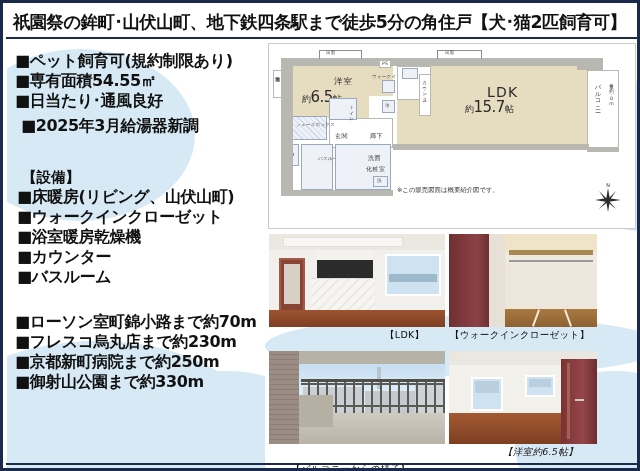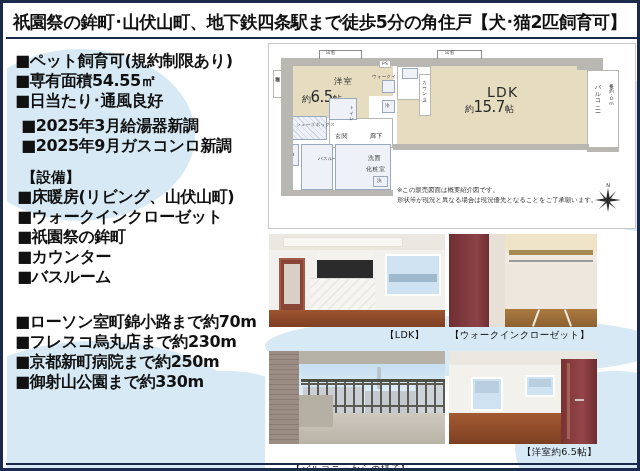--- a/index.html
+++ b/index.html
@@ -131,28 +131,27 @@
     <div class="blob blob-c"></div>
 
     <div class="txt-group g1">
       <div class="line">■ペット飼育可(規約制限あり)</div>
       <div class="line">■専有面積54.55㎡</div>
       <div class="line">■日当たり･通風良好</div>
     </div>
 
     <div class="txt-group g2">
       <div class="line">■2025年3月給湯器新調</div>
-      <div class="line">■2025年9月ガスコンロ新調</div>
     </div>
 
     <div class="txt-group g3">
       <div class="hdr">【設備】</div>
       <div class="line">■床暖房(リビング、山伏山町)</div>
       <div class="line">■ウォークインクローゼット</div>
-      <div class="line">■祇園祭の鉾町</div>
+      <div class="line">■浴室暖房乾燥機</div>
       <div class="line">■カウンター</div>
       <div class="line">■バスルーム</div>
     </div>
 
     <div class="txt-group g4">
       <div class="line">■ローソン室町錦小路まで約70m</div>
       <div class="line">■フレスコ烏丸店まで約230m</div>
       <div class="line">■京都新町病院まで約250m</div>
       <div class="line">■御射山公園まで約330m</div>
     </div>
@@ -235,21 +234,20 @@
         <svg class="compass" viewBox="0 0 30 34">
           <text x="15" y="7" font-size="5" text-anchor="middle" fill="#333">N</text>
           <polygon points="15,8 17,20 15,32 13,20" fill="#2c2c2c"></polygon>
           <polygon points="2,20 14,18 28,20 14,22" fill="#2c2c2c"></polygon>
           <polygon points="6,11 14,19 23,29 13,21" fill="#2c2c2c"></polygon>
           <polygon points="23,11 15,19 6,29 16,21" fill="#2c2c2c"></polygon>
         </svg>
 
         <div class="disclaim">
           <div>※この販売図面は概要紹介図です。</div>
-          <div>形状等が現況と異なる場合は現況優先となることをご了承願います。</div>
         </div>
       </div>
     </div>
 
     <div class="ph" style="left:4px;top:193px;width:176px;height:93px;">
       <div class="fill wallw" style="inset:0;"></div>
       <div class="fill ceil" style="left:0;top:0;width:176px;height:16px;"></div>
       <div class="fill" style="left:14px;top:3px;width:120px;height:10px;background:#f7f6f3;border:1px solid #e3e0da;box-sizing:border-box;"></div>
       <div class="fill" style="left:10px;top:24px;width:26px;height:54px;background:#8a4436;border:2px solid #a05a46;box-sizing:border-box;"></div>
       <div class="fill" style="left:15px;top:30px;width:16px;height:40px;background:#d8cfc6;"></div>
@@ -296,17 +294,17 @@
       <div class="fill ceil" style="left:0;top:0;width:148px;height:14px;background:#eae7e1;"></div>
       <div class="fill win" style="left:22px;top:26px;width:32px;height:34px;"></div>
       <div class="fill" style="left:26px;top:30px;width:24px;height:12px;background:#b9cfdf;"></div>
       <div class="fill win" style="left:76px;top:24px;width:30px;height:22px;"></div>
       <div class="fill" style="left:80px;top:28px;width:22px;height:8px;background:#b9cfdf;"></div>
       <div class="fill door-m" style="left:112px;top:8px;width:36px;height:85px;background:linear-gradient(90deg,#7b3233,#95464a 60%,#6d2c2e);"></div>
       <div class="fill" style="left:118px;top:12px;width:3px;height:76px;background:#c08c72;opacity:.5;"></div>
       <div class="fill" style="left:126px;top:48px;width:9px;height:2px;background:#cfc9c2;"></div>
       <div class="fill floorw2" style="left:0;top:62px;width:112px;height:31px;background:linear-gradient(#a35a33,#7d3f22);"></div>
     </div>
-    <div class="cap" style="left:257px;top:405px;">【洋室約6.5帖】</div>
+    <div class="cap" style="left:238px;top:405px;font-style:italic;">【洋室約6.5帖】</div>
   </div>
 
   <div class="bottom-border"></div>
 </div>
 
 </body></html>

